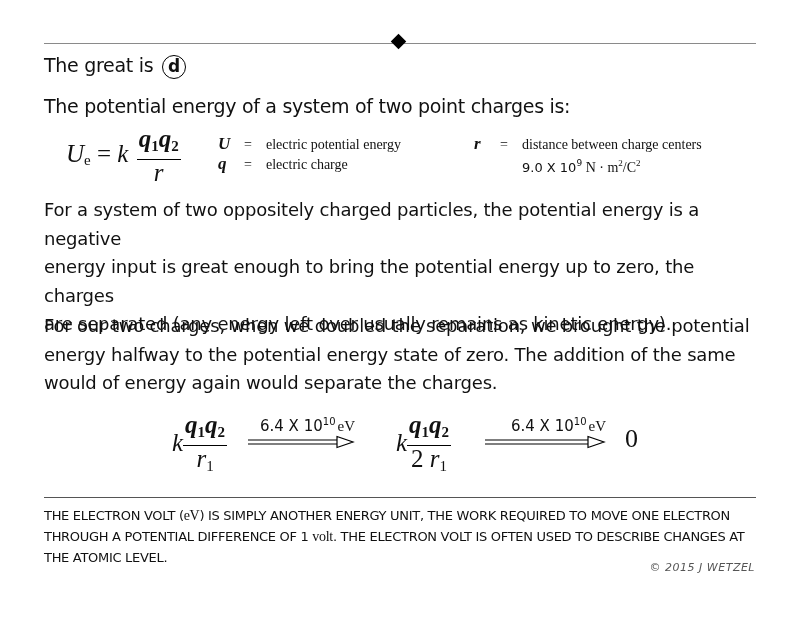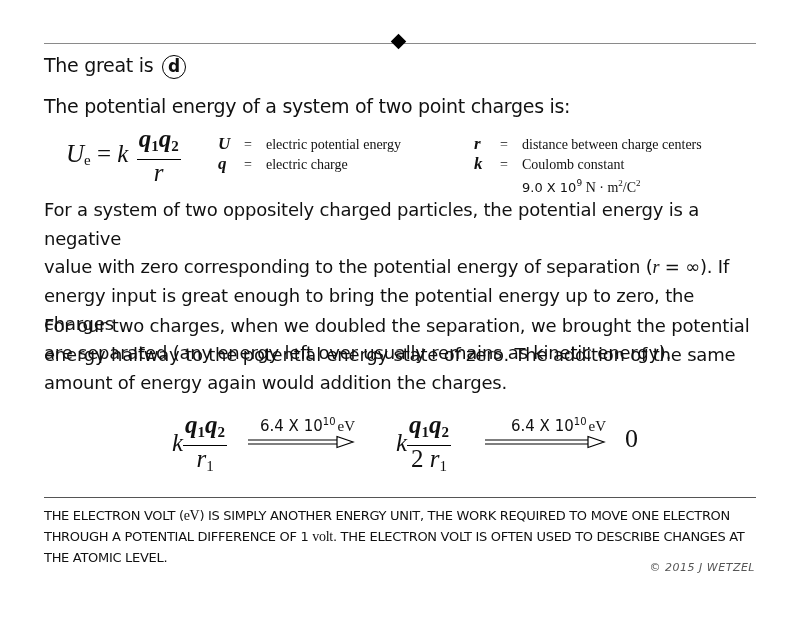--- a/index.html
+++ b/index.html
@@ -54,37 +54,35 @@
   </span>
 </div>
 
 <div class="legend" style="left:218px; top:134px;">
   <div><span class="sym">U</span><span class="eq">=</span><span>electric potential energy</span></div>
   <div><span class="sym">q</span><span class="eq">=</span><span>electric charge</span></div>
 </div>
 
 <div class="legend" style="left:452px; top:134px;margin-left:22px;">
   <div><span class="sym">r</span><span class="eq">=</span><span>distance between charge centers</span></div>
-  <div><span class="sym">k</span><span class="eq">=</span><span>Coulomb constant</span></div>
   <div style="padding-left:48px;">
     <span style="font-family:'DejaVu Sans',sans-serif;font-size:13px;">9.0 X 10</span><sup style="font-size:9px;font-family:'DejaVu Sans',sans-serif;">9</sup><span> N · m</span><sup style="font-size:9px;">2</sup><span>/C</span><sup style="font-size:9px;">2</sup>
   </div>
 </div>
 
 <div class="p" style="top:196px;">
   <div>For a system of two oppositely charged particles, the potential energy is a negative</div>
-  <div><span>value with zero corresponding to the potential energy of separation (</span><i class="serif">r</i><span> = ∞).  If</span></div>
   <div>energy input is great enough to bring the potential energy up to zero, the charges</div>
   <div>are separated (any energy left over usually remains as kinetic energy).</div>
 </div>
 
 <div class="p" style="top:312px;">
   <div>For our two charges, when we doubled the separation, we brought the potential</div>
   <div>energy halfway to the potential energy state of zero.  The addition of the same</div>
-  <div>amount of energy again would addition the charges.</div>
+  <div>would of energy again would separate the charges.</div>
 </div>
 
 <div class="rxn" style="left:172px;">
   <i>k</i><span class="frac">
     <span class="num"><i>q</i><sub class="s">1</sub><i>q</i><sub class="s">2</sub></span>
     <span class="den"><i>r</i><sub class="s">1</sub></span>
   </span>
 </div>
 
 <div class="arrow" style="left:247px;">

